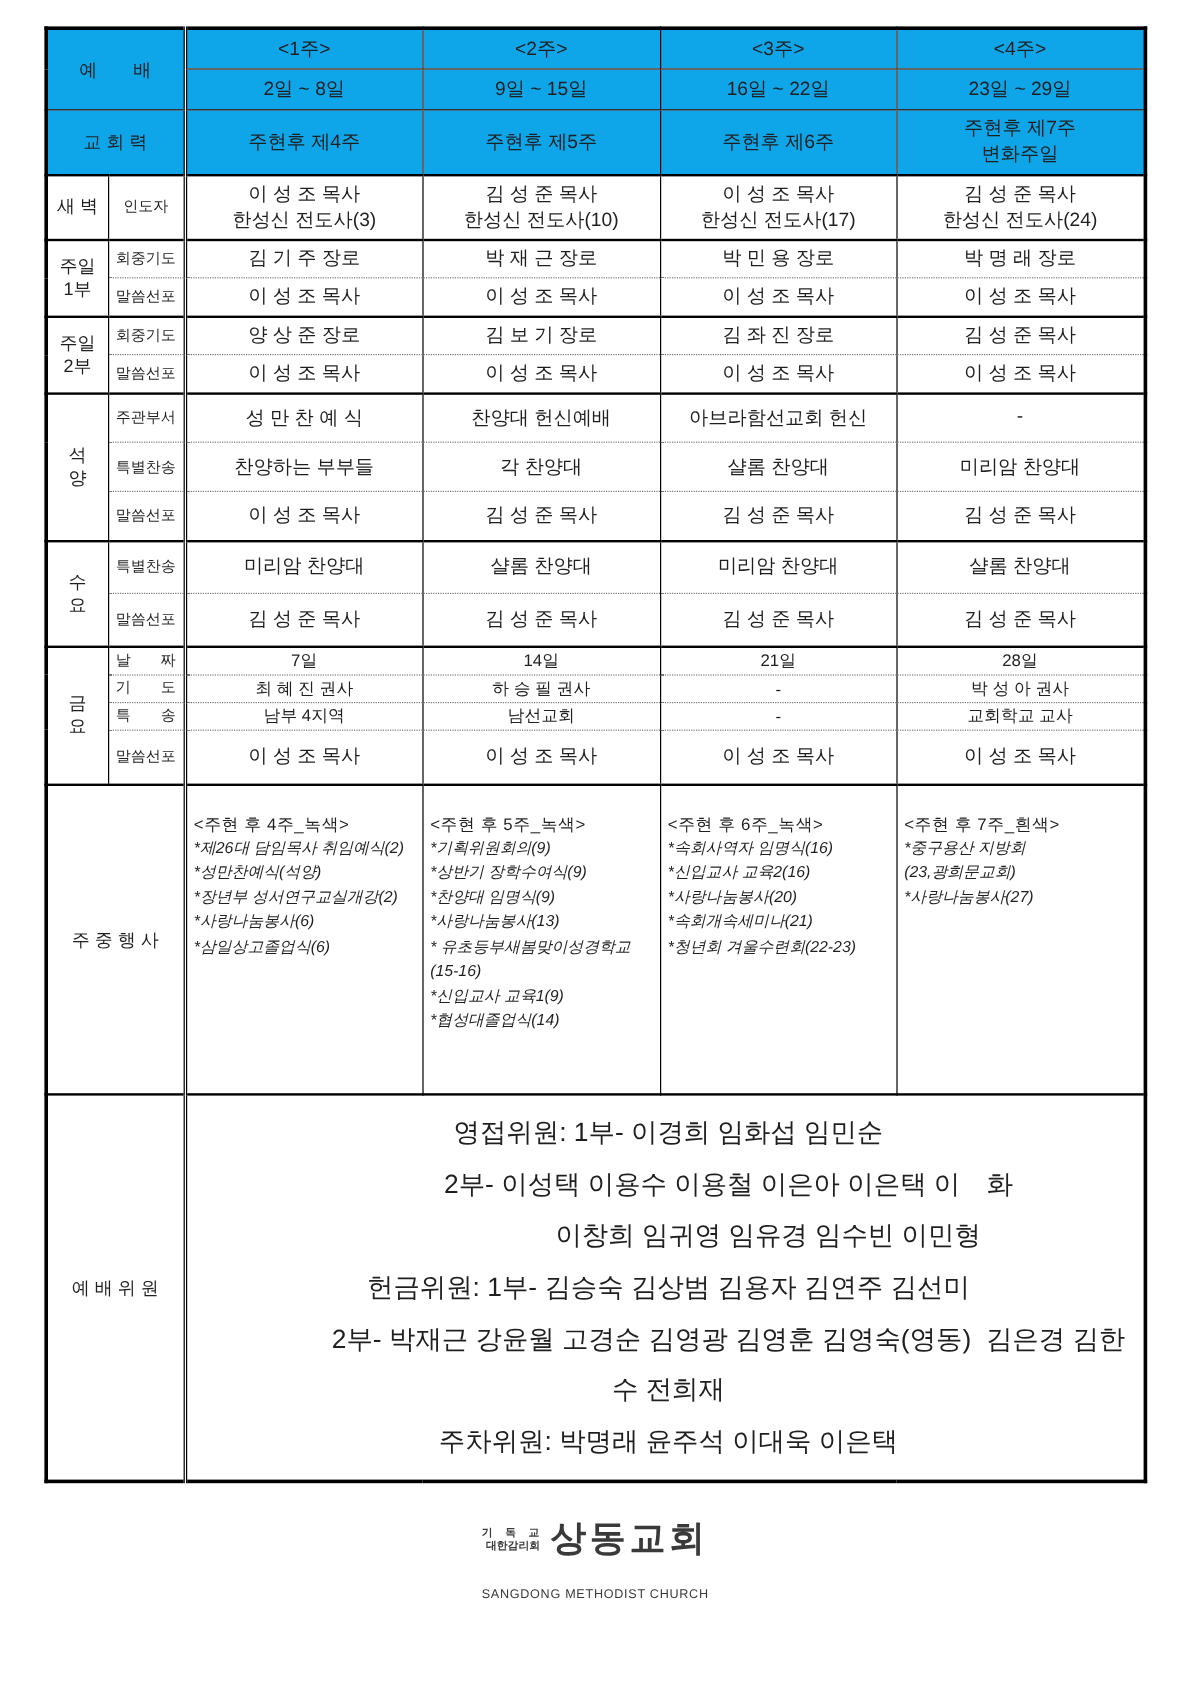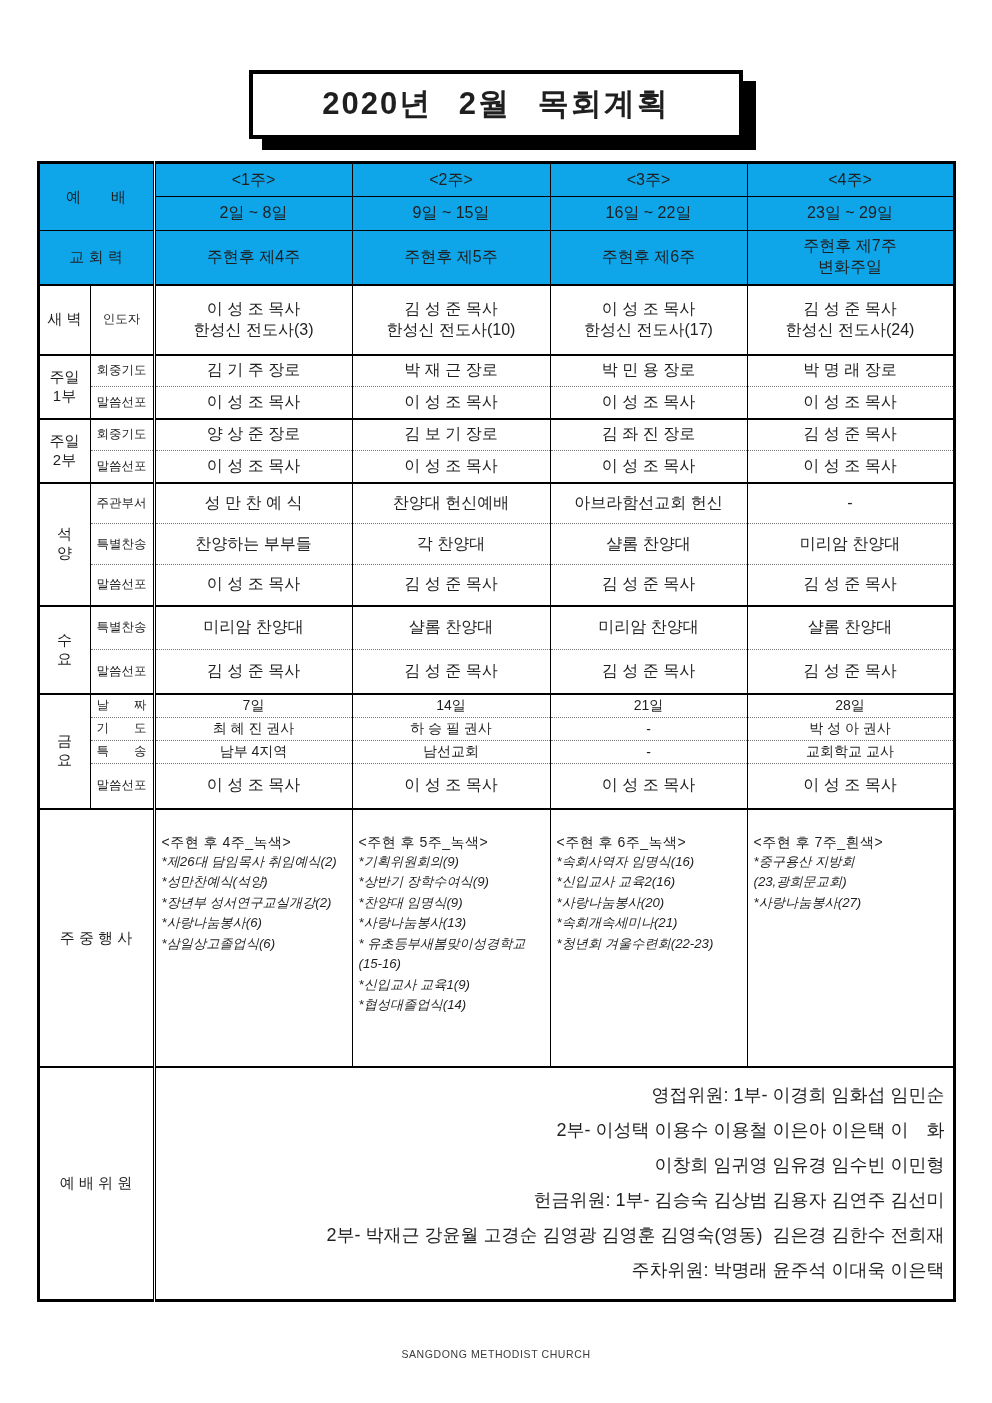--- a/index.html
+++ b/index.html
@@ -21,51 +21,46 @@
               font-weight:normal;}
   .ghead{background:#0ea5e9;font-size:16px;}
   .glabel{font-size:15px;margin-top:48px;}
   .slabel{font-size:12.5px;padding:1px 0;}
   .c{font-size:16px;}
   .sm{font-size:14px;}
   .pre{white-space:pre-line;}
   .dleft{border-left:3px double #000 !important;}
   tr.gs > th, tr.gs > td{border-top:2.5px solid #000;}
   tr.dt > td{border-top:1px dotted #777;}
-  tr.h34{height:34px;} tr.h50{height:54px;} tr.h54{height:70px;}
+  tr.h34{height:34px;} tr.h50{height:54px;} tr.h54{height:54px;}
   tr.h32{height:32px;} tr.h41{height:41px;} tr.h44{height:44px;}
   tr.h23{height:23px;} tr.h46{height:46px;} tr.h258{height:258px;} tr.h228{height:228px;}
 
   
   td.we{vertical-align:top;padding:24px 6px 6px;}
   .we-h{font-size:14px;text-align:left;letter-spacing:0.5px;}
   .we-items{font-size:13.2px;text-align:left;line-height:1.55;white-space:pre-line;font-style:italic;}
 
   
-  td.cmt{text-align:right;font-size:18px;line-height:1.95;padding:10px 8px 10px 14px;
+  td.cmt{text-align:center;font-size:22px;line-height:1.95;padding:10px 8px 10px 14px;
          white-space:pre-wrap;vertical-align:middle;}
 
   
   .logo{margin-top:26px;display:flex;flex-direction:column;align-items:center;color:#3a3a3a;}
   .logo-row{display:flex;align-items:center;gap:5px;}
   .logo-small{font-size:9px;line-height:1.2;font-weight:bold;text-align:center;}
   .logo-small .t{letter-spacing:4px;}
   .logo-main{font-size:30px;font-weight:bold;letter-spacing:3px;}
   .logo-sub{font-size:10.5px;letter-spacing:0.6px;margin-top:20px;}
 </style>
 </head>
 <body>
 
 <div class="page">
 
-  <div class="title-wrap">
-    <div class="title-box">
-      <h1>2020년 2월 목회계획</h1>
-    </div>
-  </div>
 
   <table class="sched">
     <colgroup>
       <col style="width:52px">
         <col style="width:64px">
       <col style="width:198px">
         <col style="width:198px">
         <col style="width:197px">
         <col style="width:207px">
     </colgroup>
@@ -252,16 +247,23 @@
 　　　　  2부- 이성택 이용수 이용철 이은아 이은택 이　화
 　　　　  　　　이창희 임귀영 임유경 임수빈 이민형
 헌금위원: 1부- 김승숙 김상범 김용자 김연주 김선미
 　　　　  2부- 박재근 강윤월 고경순 김영광 김영훈 김영숙(영동)  김은경 김한수 전희재
 주차위원: 박명래 윤주석 이대욱 이은택</td>
     </tr>
   </tbody>
     </table>
 
   <div class="logo">
+    <div class="logo-row">
+      <div class="logo-small">
+        <div class="t">기 독 교</div>
+        <div>대한감리회</div>
+      </div>
+      <div class="logo-main">상동교회</div>
+    </div>
     <div class="logo-sub">SANGDONG METHODIST CHURCH</div>
   </div>
 
 </div>
 
 </body></html>

